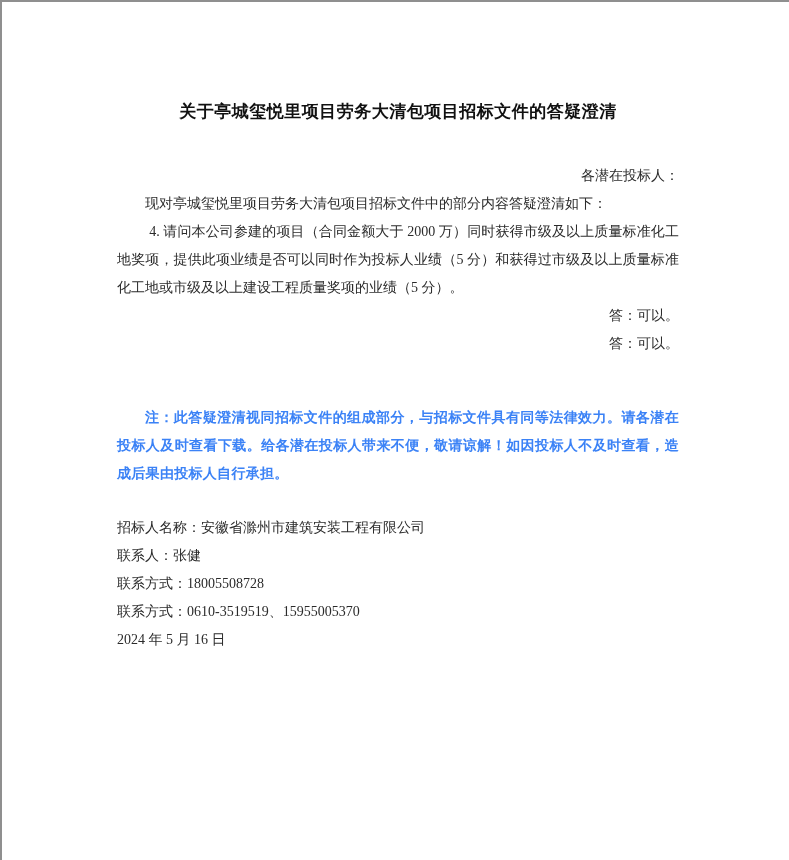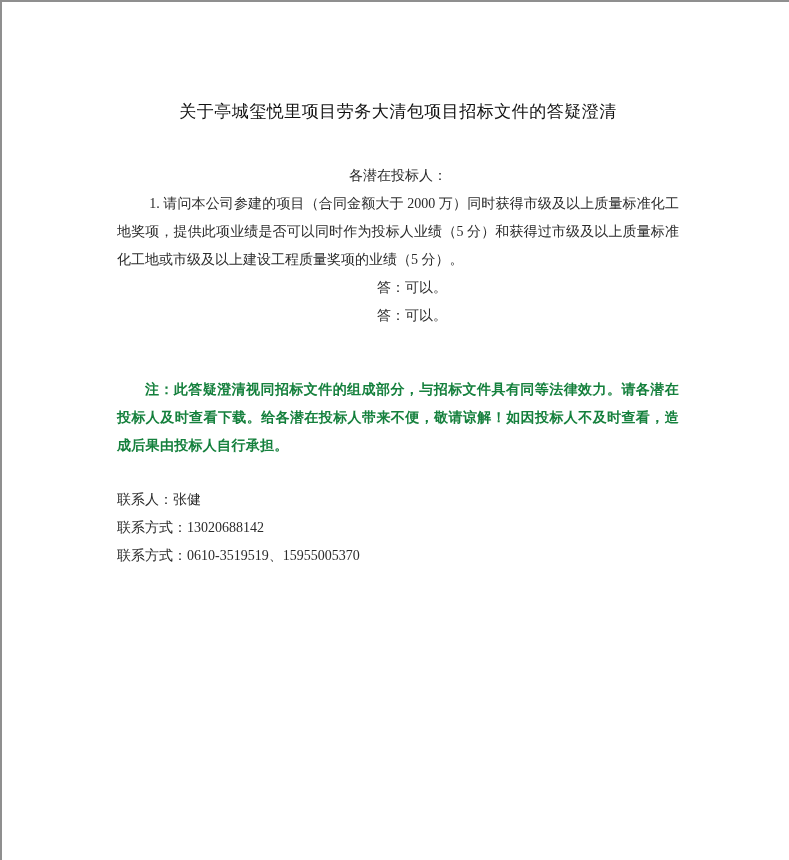--- a/index.html
+++ b/index.html
@@ -21,62 +21,65 @@
     margin-left: 115px;
     width: 562px;
     font-size: 14px;
     line-height: 28px;
     text-align: justify;
   }
   .doc-title {
     margin-top: 96px;
     text-align: center;
     font-size: 17px;
-    font-weight: normal;
+    font-weight: bold;
     color: #111111;
     line-height: 28px;
     letter-spacing: 0.5px;
   }
   .salutation {
     margin-top: 36px;
-    text-align: center;
+    text-align: right;
   }
   .intro { text-indent: 2em; }
   .question { text-indent: 2.3em; }
-  .answer { text-indent: 2em; text-align: center; }
+  .answer { text-indent: 2em; text-align: right; }
   .note {
     margin-top: 46px;
     font-weight: bold;
-    color: #15803d;
+    color: #3b82f6;
     text-indent: 2em;
     letter-spacing: 0.3px;
   }
   .contact { margin-top: 26px; }
   .contact-line { text-align: left; }
 </style>
 </head>
 <body>
 
 <div class="page">
   <div class="content">
 
     <div class="doc-title">关于亭城玺悦里项目劳务大清包项目招标文件的答疑澄清</div>
 
     <p class="salutation">各潜在投标人：</p>
 
+    <p class="intro">现对亭城玺悦里项目劳务大清包项目招标文件中的部分内容答疑澄清如下：</p>
 
-    <p class="question">1. 请问本公司参建的项目（合同金额大于 2000 万）同时获得市级及以上质量标准化工地奖项，提供此项业绩是否可以同时作为投标人业绩（5 分）和获得过市级及以上质量标准化工地或市级及以上建设工程质量奖项的业绩（5 分）。</p>
+    <p class="question">4. 请问本公司参建的项目（合同金额大于 2000 万）同时获得市级及以上质量标准化工地奖项，提供此项业绩是否可以同时作为投标人业绩（5 分）和获得过市级及以上质量标准化工地或市级及以上建设工程质量奖项的业绩（5 分）。</p>
 
     <p class="answer">答：可以。</p>
 
 
     <p class="answer">答：可以。</p>
 
     <p class="note">注：此答疑澄清视同招标文件的组成部分，与招标文件具有同等法律效力。请各潜在投标人及时查看下载。给各潜在投标人带来不便，敬请谅解！如因投标人不及时查看，造成后果由投标人自行承担。</p>
 
     <div class="contact">
+      <p class="contact-line">招标人名称：安徽省滁州市建筑安装工程有限公司</p>
       <p class="contact-line">联系人：张健</p>
-      <p class="contact-line">联系方式：13020688142</p>
+      <p class="contact-line">联系方式：18005508728</p>
       <p class="contact-line">联系方式：0610-3519519、15955005370</p>
+      <p class="contact-line">2024 年 5 月 16 日</p>
     </div>
 
   </div>
 </div>
 
 </body></html>

